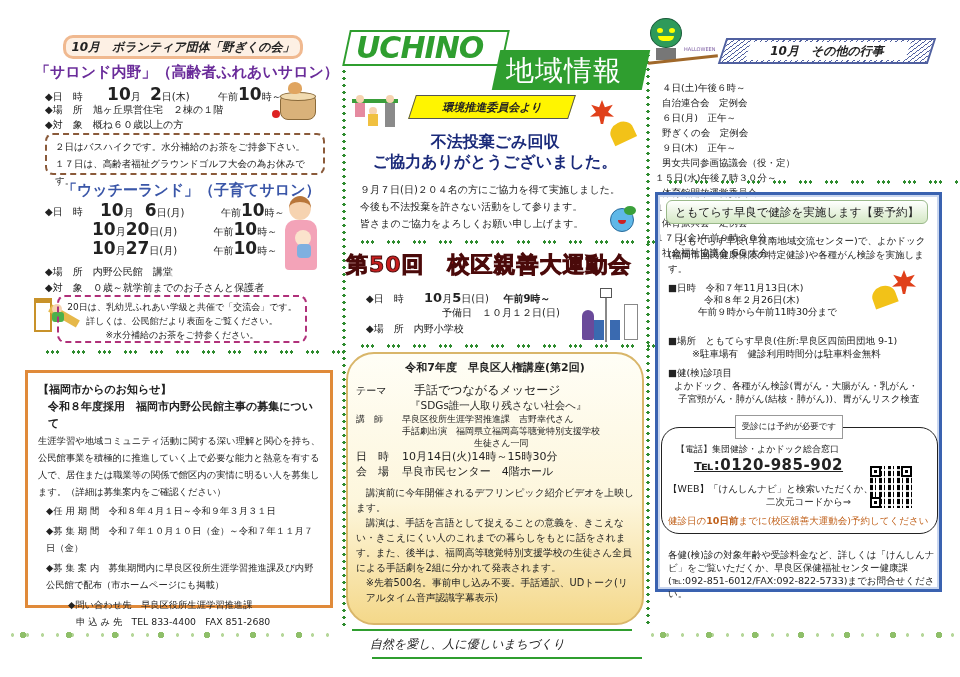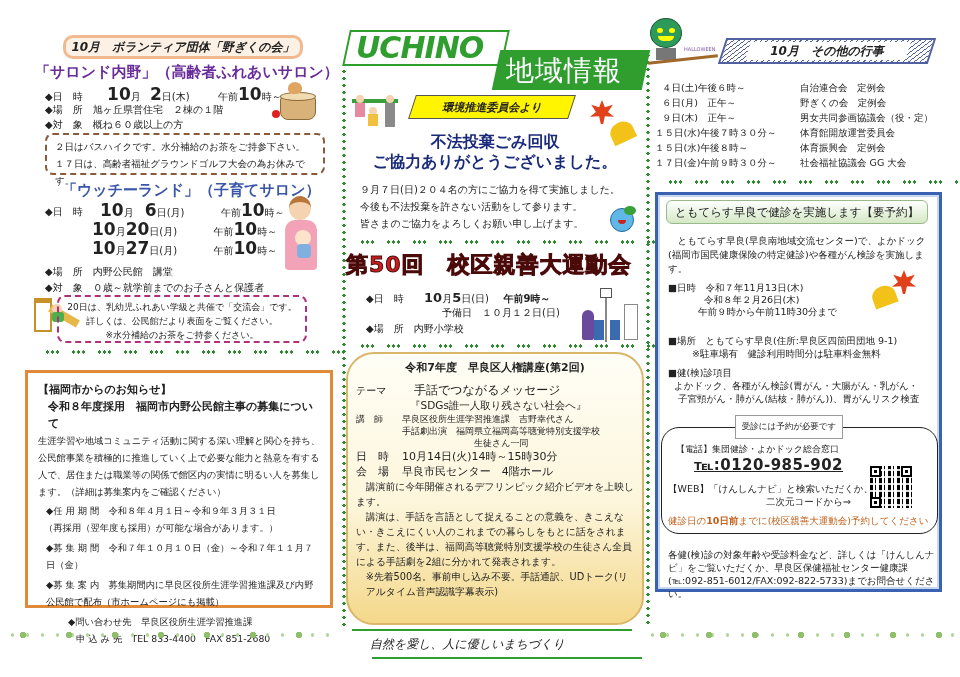--- a/index.html
+++ b/index.html
@@ -44,21 +44,21 @@
   .gold-box { position: absolute; left: 346px; top: 352px; width: 298px; height: 273px; border: 2px solid #d9b66a; border-radius: 28px 28px 28px 28px; background: linear-gradient(#fffef6 0%, #fdf6dc 55%, #f4d88a 100%); padding: 6px 8px; font-size: 10px; line-height: 15px; }
   .gold-box .t { text-align: center; font-size: 11px; font-weight: bold; margin-bottom: 8px; }
   .slogan-line { position: absolute; height: 2px; background: #2f9e2f; }
   .slogan { position: absolute; left: 370px; top: 636px; font-size: 12px; font-style: italic; color: #222; }
 
   
   .stripe-banner { position: absolute; left: 722px; top: 38px; width: 210px; height: 26px; border: 2px solid #5060a0; background: repeating-linear-gradient(135deg, #5060a0 0 1px, #fff 1px 4px); transform: skewX(-18deg); }
   .stripe-inner { position: absolute; left: 748px; top: 42px; width: 160px; height: 18px; background: #fff; transform: skewX(-18deg); }
   .stripe-text { position: absolute; left: 722px; top: 38px; width: 210px; height: 26px; display: flex; align-items: center; justify-content: center; font-size: 12px; font-weight: bold; font-style: italic; }
   .sched { position: absolute; left: 662px; top: 80px; font-size: 9.5px; line-height: 15px; }
-  .sched .r { display: flex; white-space: nowrap; }
+  .sched .r { display: flex; white-space: nowrap; flex-direction: column; }
   .sched .d { width: 138px; }
 
   .blue-box { position: absolute; left: 655px; top: 192px; width: 287px; height: 400px; border: 3px solid #3a62b0; box-shadow: inset 0 0 0 2px #c9d6ef; padding: 10px 10px; font-size: 9.5px; line-height: 14px; }
   .green-tab { position: absolute; left: 666px; top: 200px; width: 262px; height: 24px; border: 1px solid #9ab98a; border-radius: 6px; background: linear-gradient(#ffffff, #d4e8c4); font-size: 11.5px; display: flex; align-items: center; justify-content: center; }
   .round-box { position: absolute; left: 661px; top: 427px; width: 277px; height: 107px; border: 1.5px solid #222; border-radius: 18px; }
   .label-box { position: absolute; left: 735px; top: 415px; width: 108px; height: 24px; border: 1px solid #999; background: #fff; font-size: 8.5px; display: flex; align-items: center; justify-content: center; }
   .tel { font-size: 15px; font-weight: bold; text-decoration: underline; letter-spacing: 0.5px; }
   .qr { position: absolute; left: 870px; top: 466px; width: 42px; height: 42px; background:
      repeating-linear-gradient(90deg, #000 0 3px, #fff 3px 5px, #000 5px 6px, #fff 6px 9px),
      #fff; }
@@ -159,21 +159,20 @@
     <span></span>
     <span></span>
     <span></span>
 </div>
 
 <div class="orange-box">
   <div class="h1">【福岡市からのお知らせ】</div>
   <div class="h2">令和８年度採用　福岡市内野公民館主事の募集について</div>
   <div>生涯学習や地域コミュニティ活動に関する深い理解と関心を持ち、公民館事業を積極的に推進していく上で必要な能力と熱意を有する人で、居住または職業等の関係で館区内の実情に明るい人を募集します。（詳細は募集案内をご確認ください）</div>
   <div style="padding-left:8px; margin-top:2px;">◆任 用 期 間　令和８年４月１日～令和９年３月３１日</div>
-  <div style="padding-left:6px;">（再採用（翌年度も採用）が可能な場合があります。）</div>
   <div style="padding-left:8px; margin-top:3px; text-indent:0;">◆募 集 期 間　令和７年１０月１０日（金）～令和７年１１月７日（金）</div>
   <div style="padding-left:8px; margin-top:3px;">◆募 集 案 内　募集期間内に早良区役所生涯学習推進課及び内野公民館で配布（市ホームページにも掲載）</div>
   <div style="padding-left:30px; margin-top:3px;">◆問い合わせ先　早良区役所生涯学習推進課</div>
   <div style="padding-left:38px;">申 込 み 先　TEL 833-4400　FAX 851-2680</div>
 </div>
 
 <div class="footdots" style="left:0; top:628px; width:340px;"></div>
 
 <div class="vdots" style="left:342px; top:68px; height:560px;"></div>
 <div class="vdots" style="left:646px; top:52px; height:576px;"></div>
@@ -277,21 +276,21 @@
   <div style="display:flex; font-size:9px; line-height:12px;">
     <span style="width:46px">講　師</span>
     <span>早良区役所生涯学習推進課　吉野幸代さん</span>
   </div>
   <div style="padding-left:46px; font-size:9px; line-height:12px;">手話劇出演　福岡県立福岡高等聴覚特別支援学校</div>
   <div style="padding-left:118px; font-size:9px; line-height:12px;">生徒さん一同</div>
   <div style="display:flex; font-size:11px;">
     <span style="width:46px">日　時</span>
     <span>10月14日(火)14時～15時30分</span>
   </div>
-  <div style="display:flex; font-size:11px; ">
+  <div style="display:flex; font-size:11px; margin-bottom:6px;">
     <span style="width:46px">会　場</span>
     <span>早良市民センター　4階ホール</span>
   </div>
   <div style="text-indent:1em; font-size:9.8px; line-height:15px;">講演前に今年開催されるデフリンピック紹介ビデオを上映します。</div>
   <div style="text-indent:1em; font-size:9.8px; line-height:15px;">講演は、手話を言語として捉えることの意義を、きこえない・きこえにくい人のこれまでの暮らしをもとに話をされます。また、後半は、福岡高等聴覚特別支援学校の生徒さん全員による手話劇を2組に分かれて発表されます。</div>
   <div style="padding-left:1em; font-size:9.8px; line-height:15px;">※先着500名。事前申し込み不要。手話通訳、UDトーク(リアルタイム音声認識字幕表示)</div>
 </div>
 
 <div class="slogan-line" style="left:352px; top:629px; width:280px;"></div>
 <div class="slogan">自然を愛し、人に優しいまちづくり</div>

